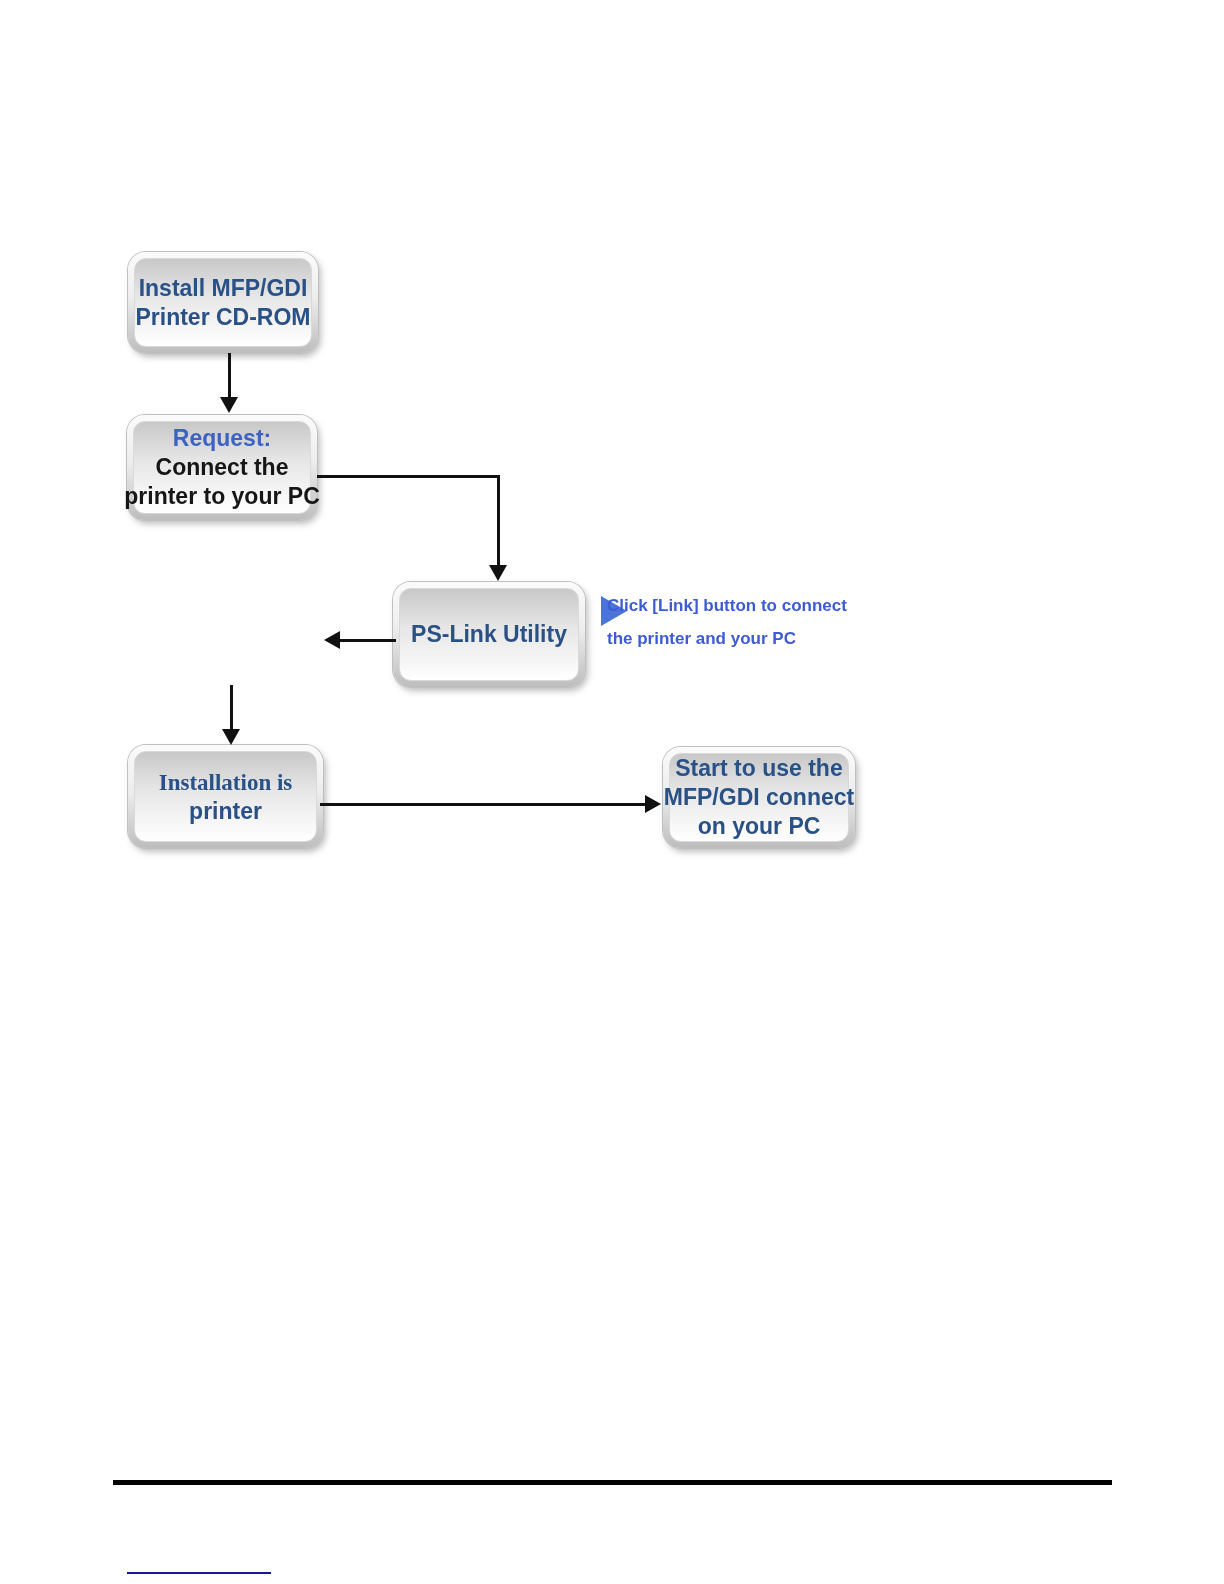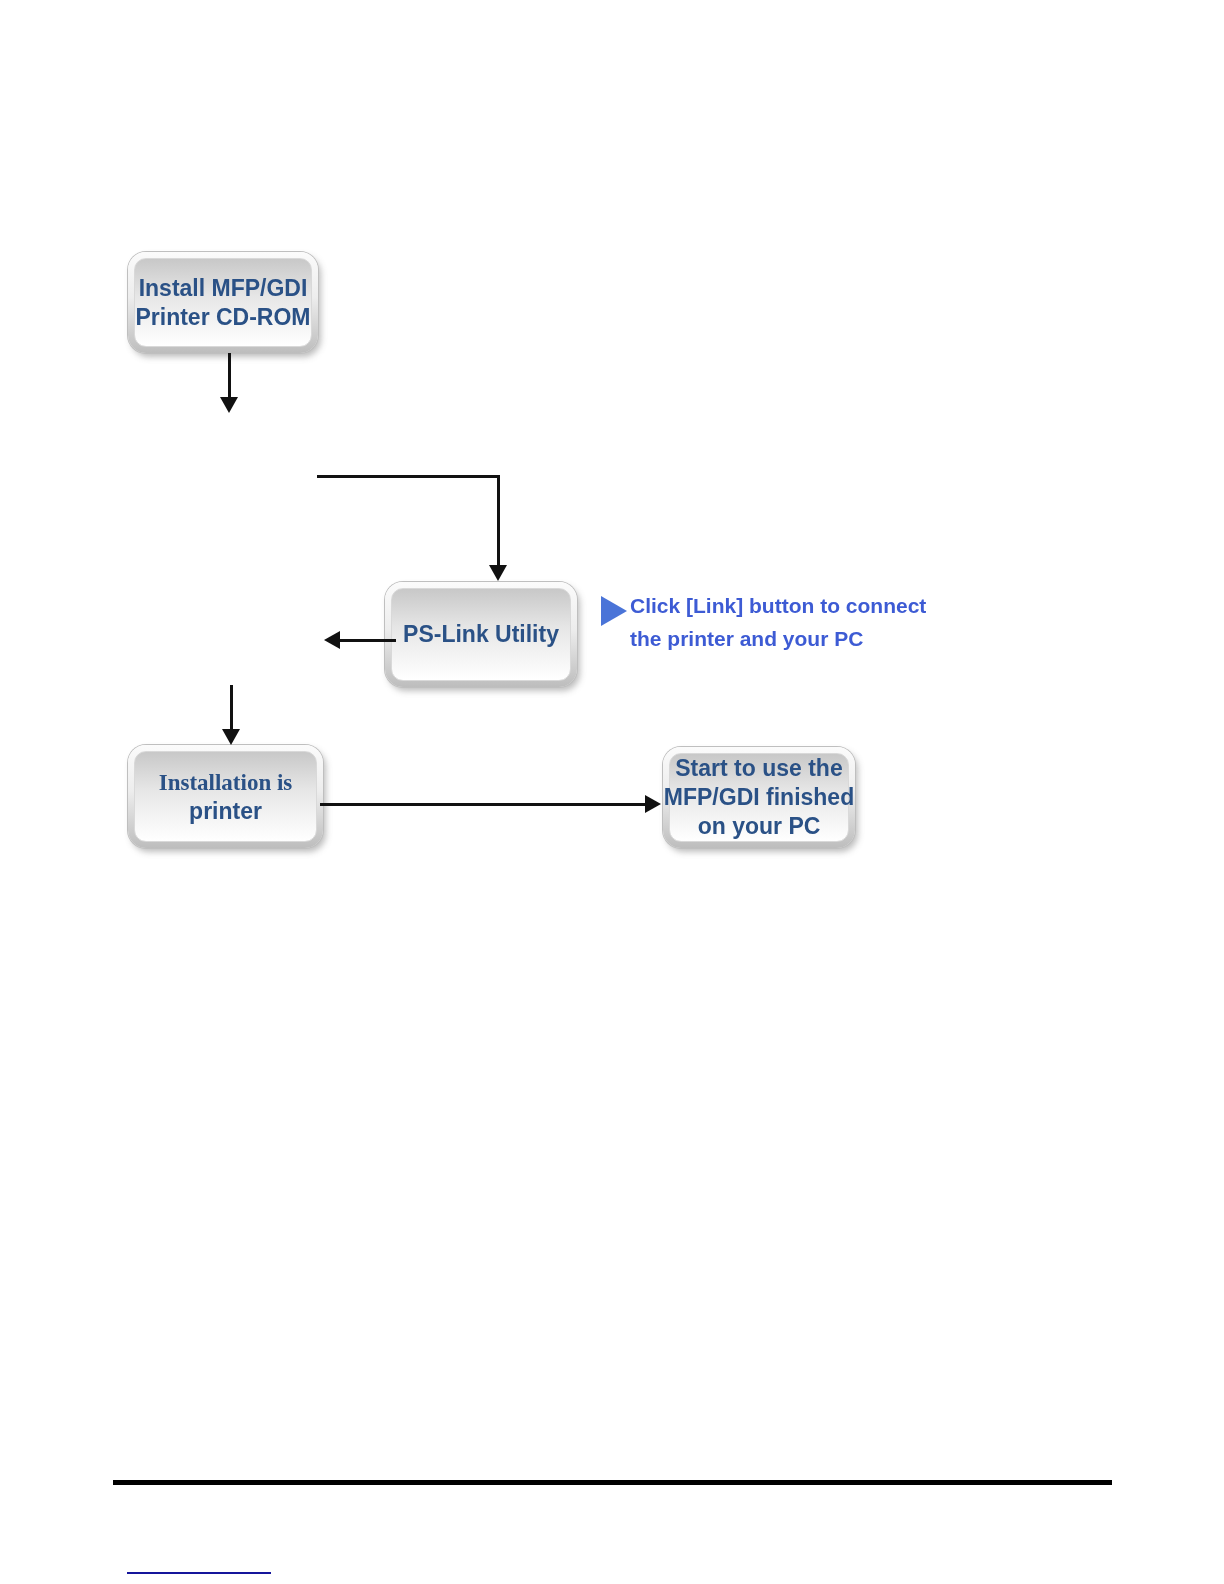--- a/index.html
+++ b/index.html
@@ -65,22 +65,22 @@
 
   
   .pointer-triangle {
     position: absolute; left: 601px; top: 596px;
     width: 0; height: 0;
     border-top: 15px solid transparent;
     border-bottom: 15px solid transparent;
     border-left: 26px solid #4a74d8;
   }
   .annotation {
-    position: absolute; left: 630px; top: 589px;
-    font-size: 21px;
+    position: absolute; left: 607px; top: 589px;
+    font-size: 17px;
     font-weight: bold;
     line-height: 33px;
     white-space: nowrap;
   }
 
   
   .footer-rule { position: absolute; left: 113px; top: 1480px; width: 999px; height: 5px; }
   .footer-link-underline { position: absolute; left: 127px; top: 1572px; width: 144px; height: 2px; cursor: pointer; }
 </style>
 </head>
@@ -88,39 +88,46 @@
 
 <div class="page">
 
   <div class="node" style="left:128px; top:252px; width:190px; height:101px">
     <div class="node-inner">
       <div class="node-line" style="color: rgb(42, 81, 134);">Install MFP/GDI</div>
       <div class="node-line" style="color: rgb(42, 81, 134);">Printer CD-ROM</div>
     </div>
   </div>
 
+  <div class="node" style="left:127px; top:415px; width:190px; height:105px">
+    <div class="node-inner">
+      <div class="node-line" style="color: rgb(60, 99, 193);">Request:</div>
+      <div class="node-line" style="color: rgb(22, 22, 22);">Connect the</div>
+      <div class="node-line" style="color: rgb(22, 22, 22);">printer to your PC</div>
+    </div>
+  </div>
 
 
-  <div class="node" style="left:385px; top:582px; width:192px; height:105px">
+  <div class="node" style="left:393px; top:582px; width:192px; height:105px">
     <div class="node-inner">
       <div class="node-line" style="color: rgb(42, 81, 134);">PS-Link Utility</div>
     </div>
   </div>
 
   <div class="node" style="left:128px; top:745px; width:195px; height:103px">
     <div class="node-inner">
       <div class="node-line" style="color: rgb(42, 81, 134); font-family: Liberation Serif, serif;">Installation is</div>
       <div class="node-line" style="color: rgb(42, 81, 134);">printer</div>
     </div>
   </div>
 
   <div class="node" style="left:663px; top:747px; width:192px; height:101px">
     <div class="node-inner">
       <div class="node-line" style="color: rgb(42, 81, 134);">Start to use the</div>
-      <div class="node-line" style="color: rgb(42, 81, 134);">MFP/GDI finished</div>
+      <div class="node-line" style="color: rgb(42, 81, 134);">MFP/GDI connect</div>
       <div class="node-line" style="color: rgb(42, 81, 134);">on your PC</div>
     </div>
   </div>
 
   <div class="vline" style="left:228px; top:353px; height:46px"></div>
   <div class="arrow-down" style="left:220px; top:397px"></div>
 
   <div class="hline" style="left:317px; top:475px; width:183px"></div>
   <div class="vline" style="left:497px; top:475px; height:92px"></div>
   <div class="arrow-down" style="left:489px; top:565px"></div>

